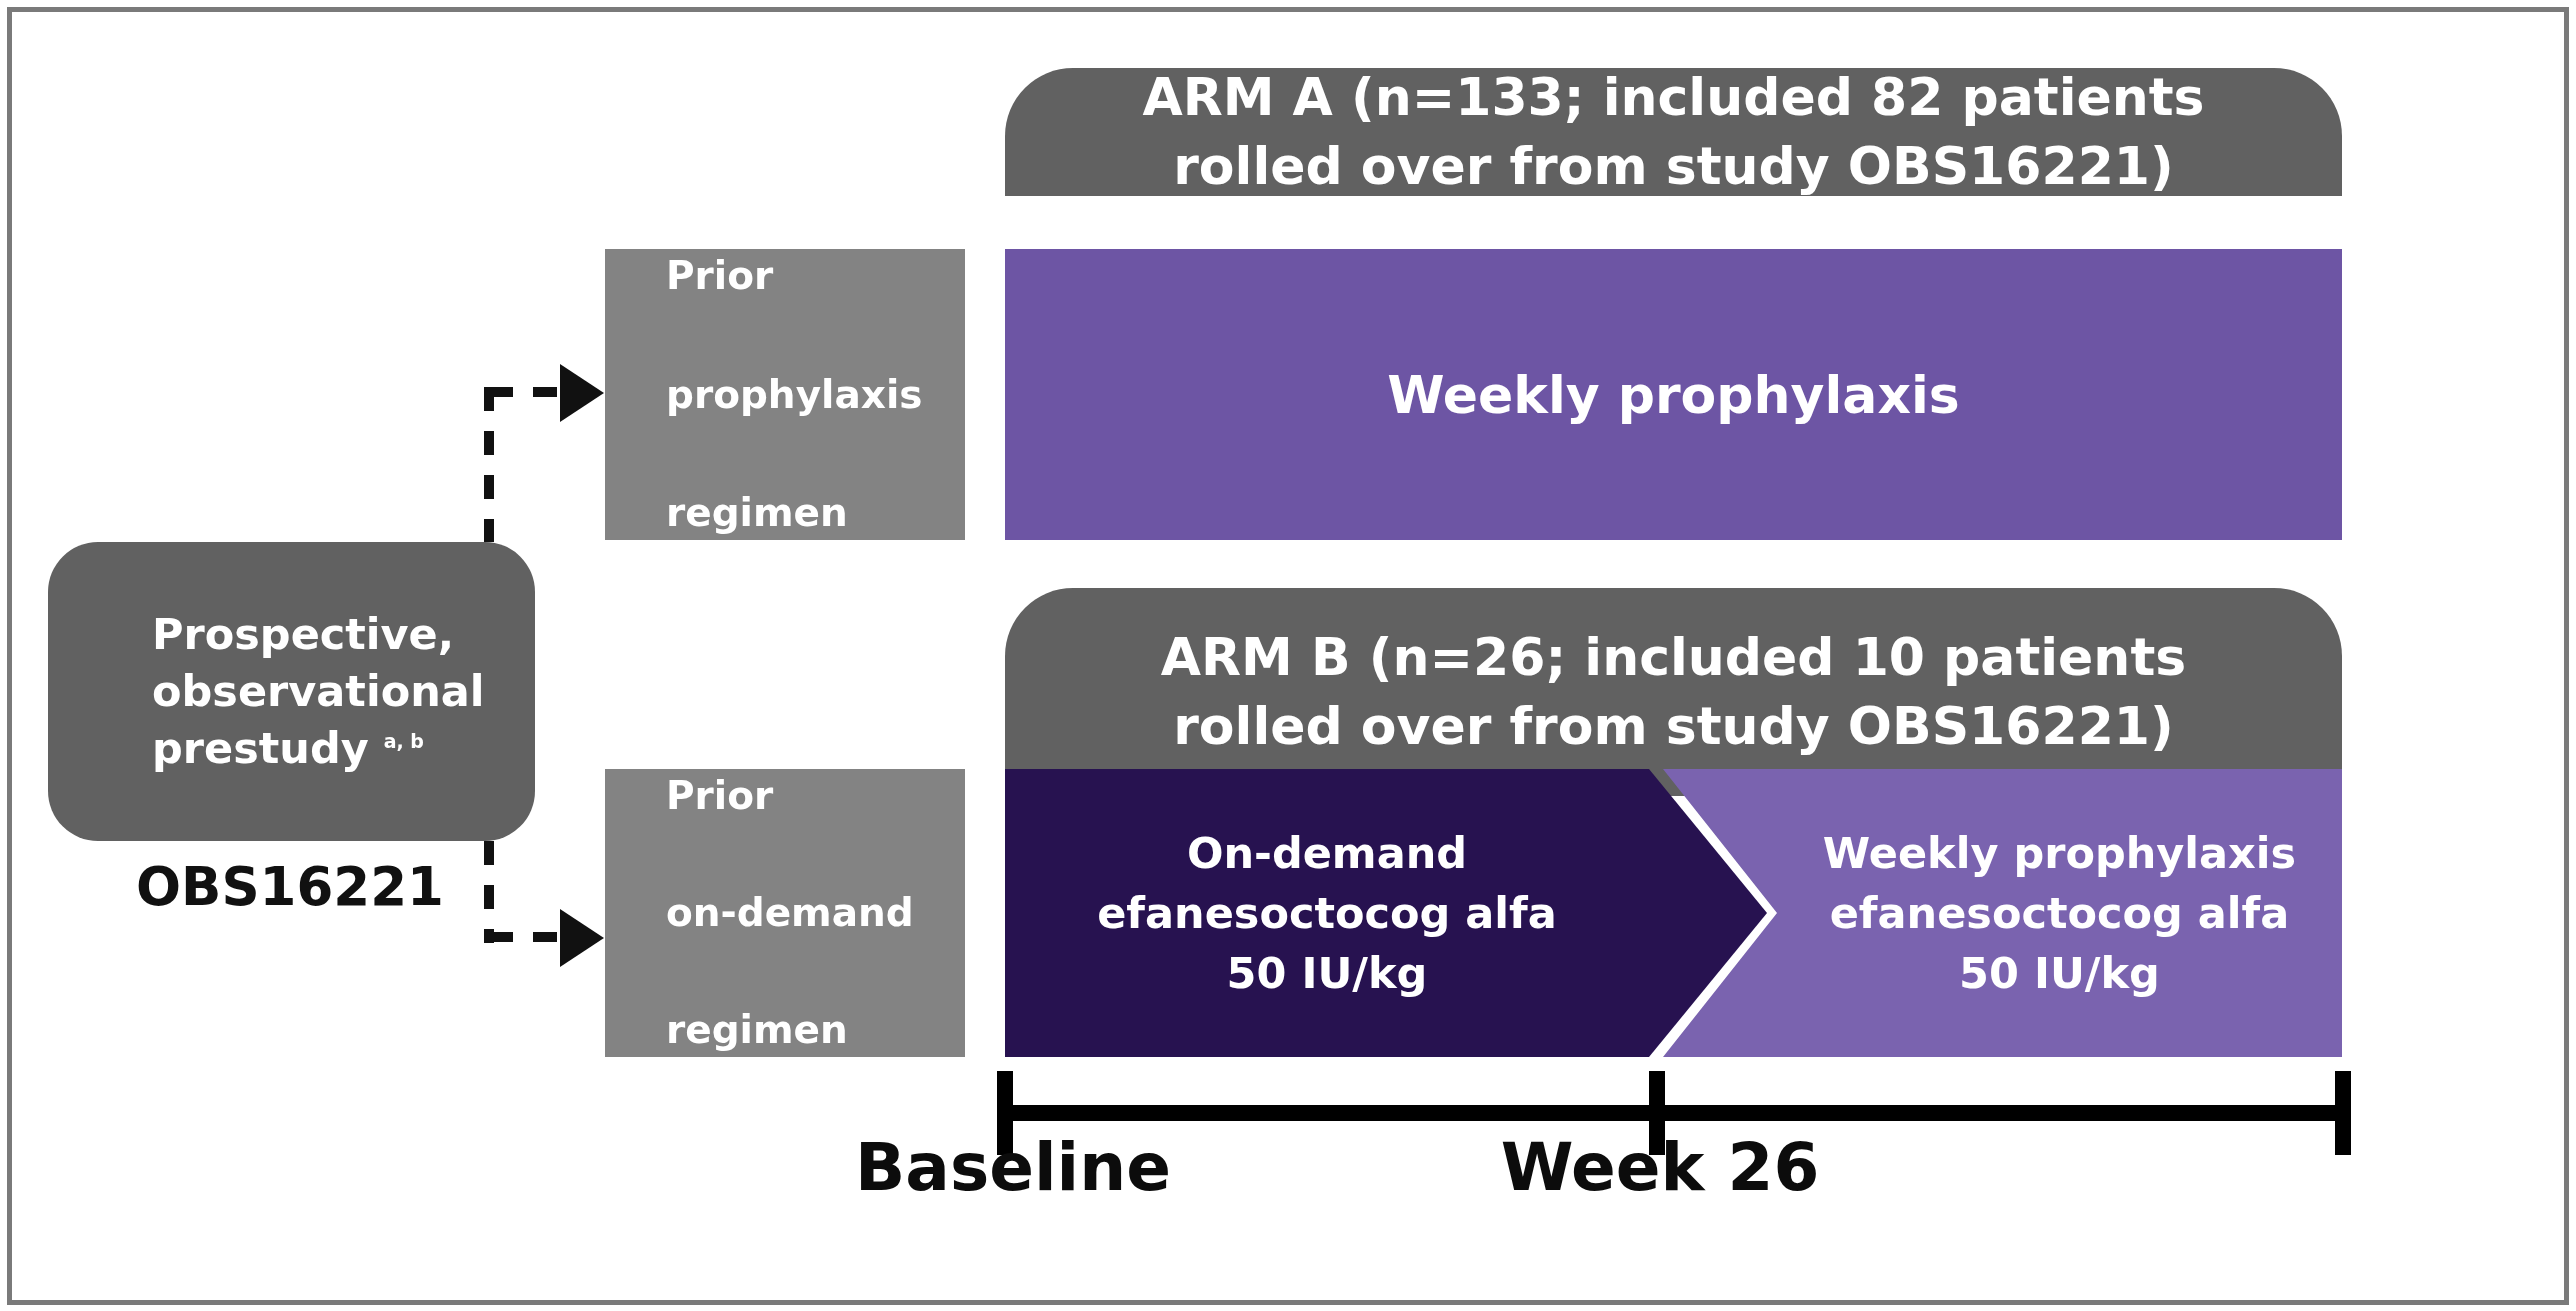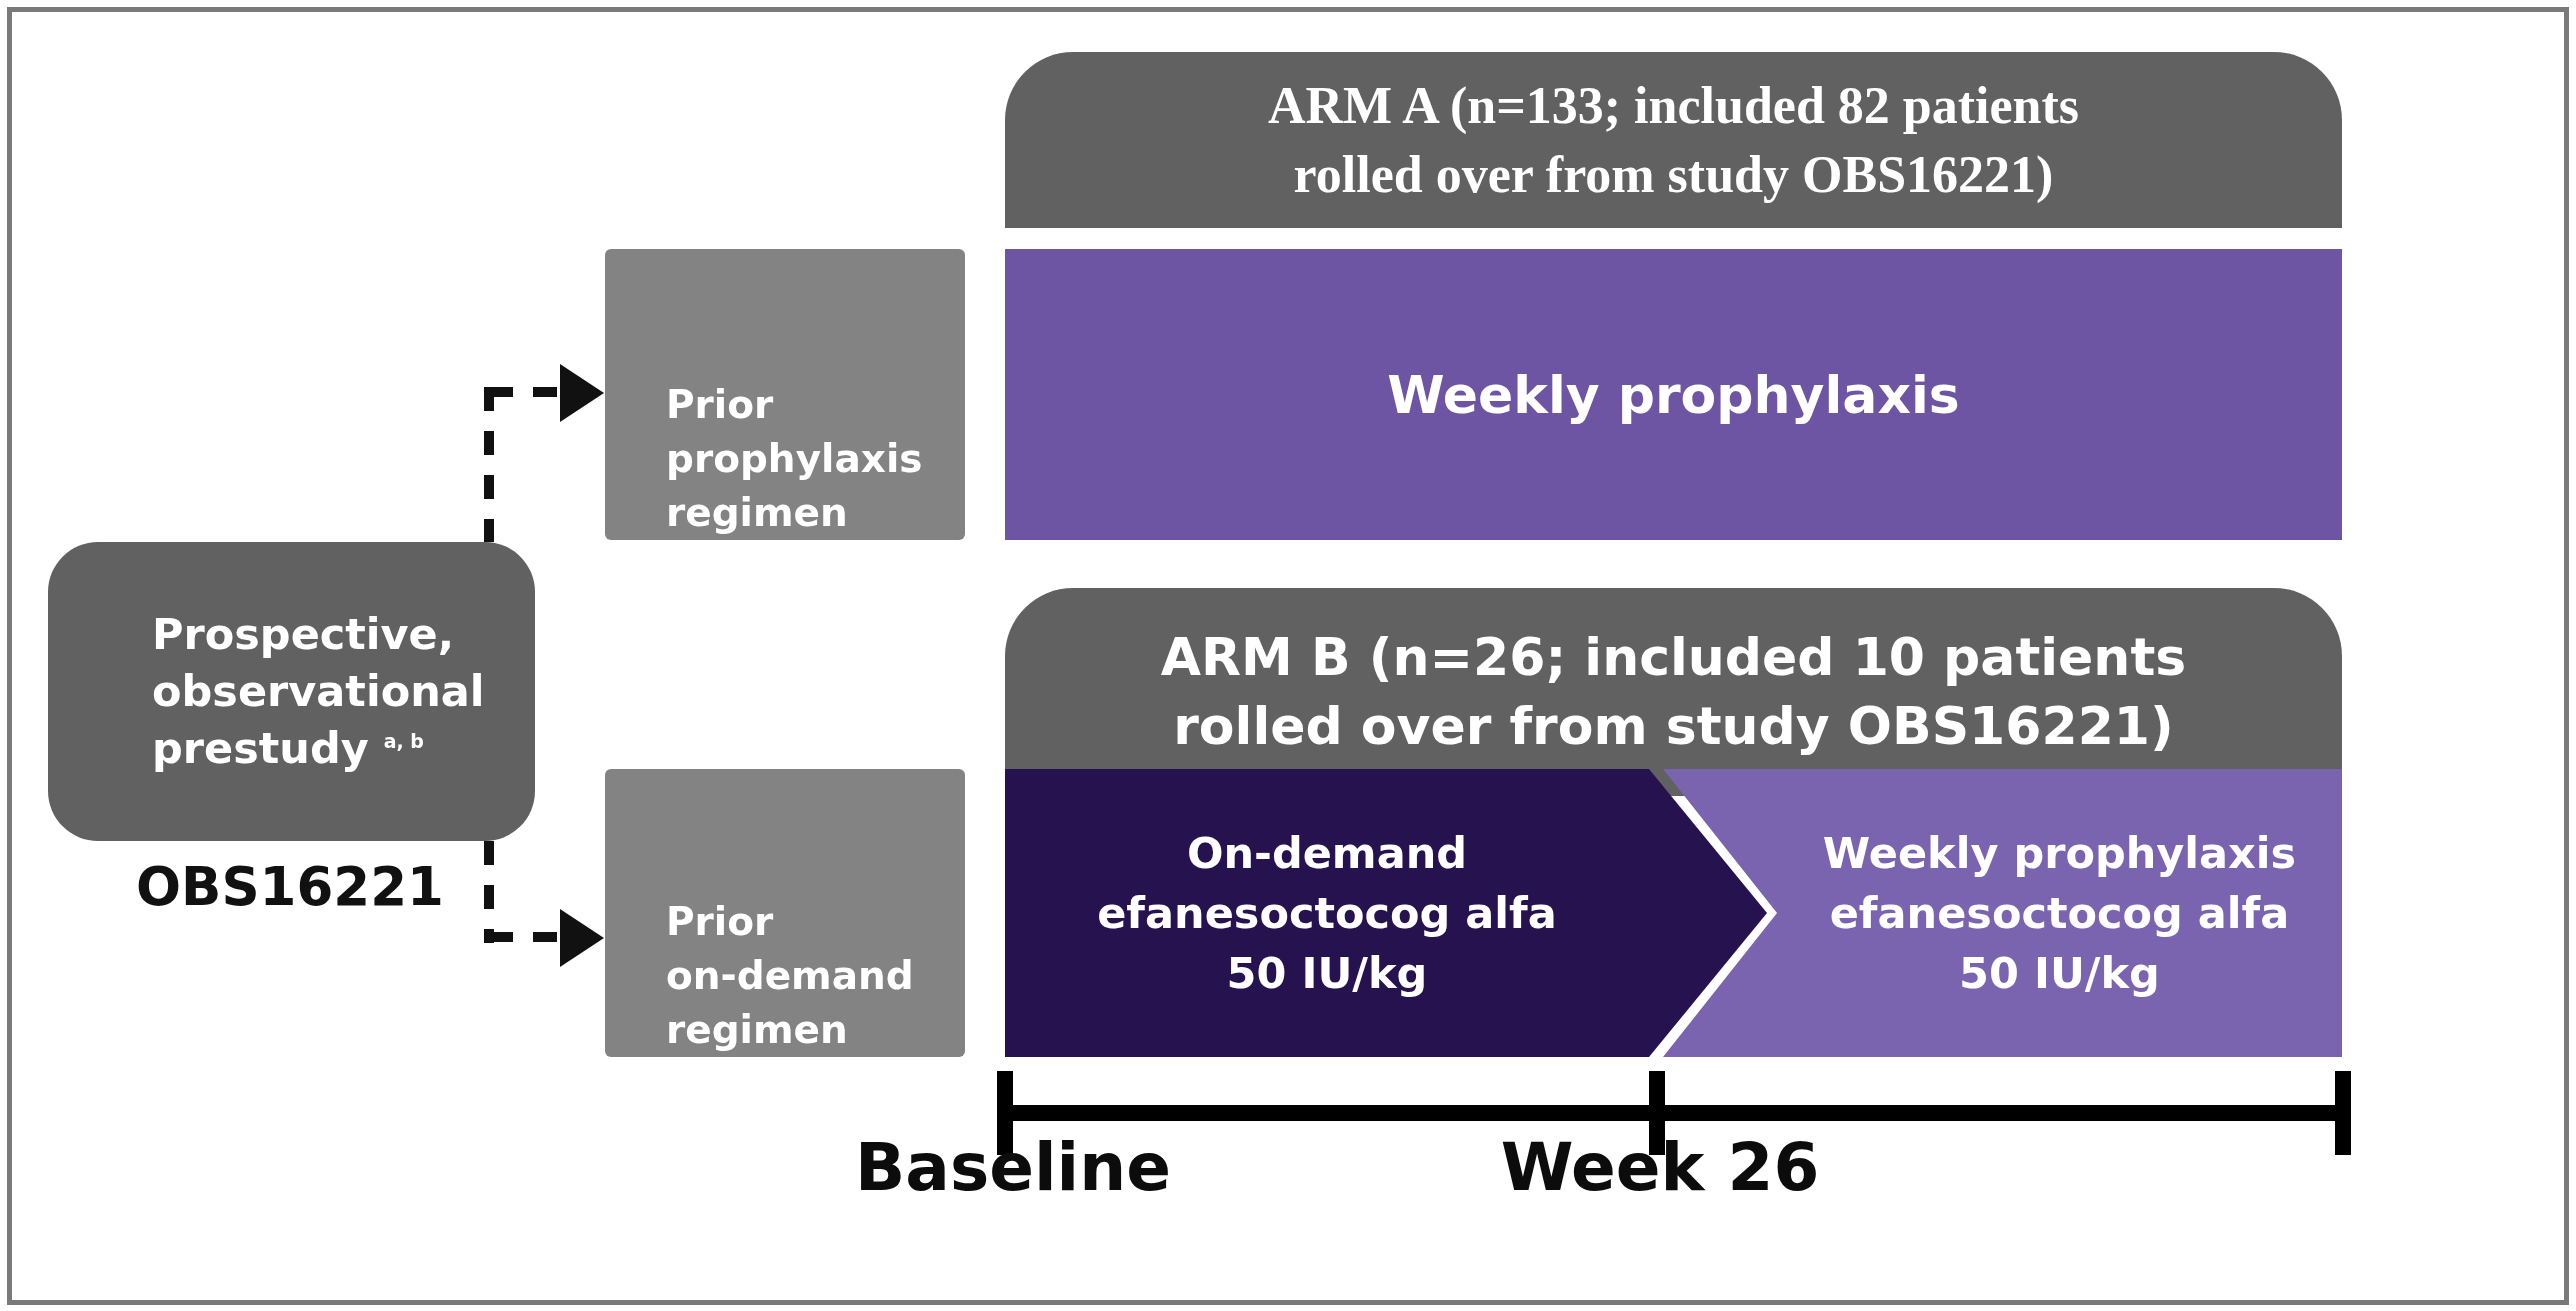--- a/index.html
+++ b/index.html
@@ -27,30 +27,30 @@
     background:repeating-linear-gradient(to bottom,var(--ink) 0 24px,transparent 24px 44px);}
   .dash-h{position:absolute;height:10px;
     background:repeating-linear-gradient(to right,var(--ink) 0 24px,transparent 24px 44px);}
   .arrowhead{position:absolute;width:0;height:0;
     border-top:29px solid transparent;border-bottom:29px solid transparent;
     border-left:44px solid var(--ink);}
 
   
   .regimen{position:absolute;left:605px;width:360px;background:var(--mid-gray);
     color:#fff;font-weight:700;font-size:39px;line-height:54px;
-    display:flex;flex-direction:column;justify-content:flex-end;
-    padding-left:61px;box-sizing:border-box;border-radius:6px;}
+    display:flex;flex-direction:column;justify-content:space-between;
+    padding-left:61px;box-sizing:border-box;}
   .regimen.prophy{top:249px;height:291px;}
   .regimen.ondem{top:769px;height:288px;}
 
   
   .arm-header{position:absolute;left:1005px;width:1337px;background:var(--dark-gray);
     border-radius:68px 68px 0 0;color:#fff;font-weight:700;font-size:52px;line-height:69px;
     display:flex;flex-direction:column;justify-content:center;text-align:center;}
-  .arm-header.a{top:52px;height:176px;font-family:Liberation Serif, serif;}
+  .arm-header.a{top:68px;height:128px;}
   .arm-header.b{top:588px;height:208px;}
 
   
   .bar-a{position:absolute;left:1005px;top:249px;width:1337px;height:291px;
     background:var(--purple-a);color:#fff;font-weight:700;font-size:52px;line-height:70px;
     display:flex;flex-direction:column;justify-content:center;text-align:center;}
 
   
   .bar-b{position:absolute;left:1005px;top:769px;width:1337px;height:288px;}
   .seg{position:absolute;top:0;height:100%;color:#fff;font-weight:700;

